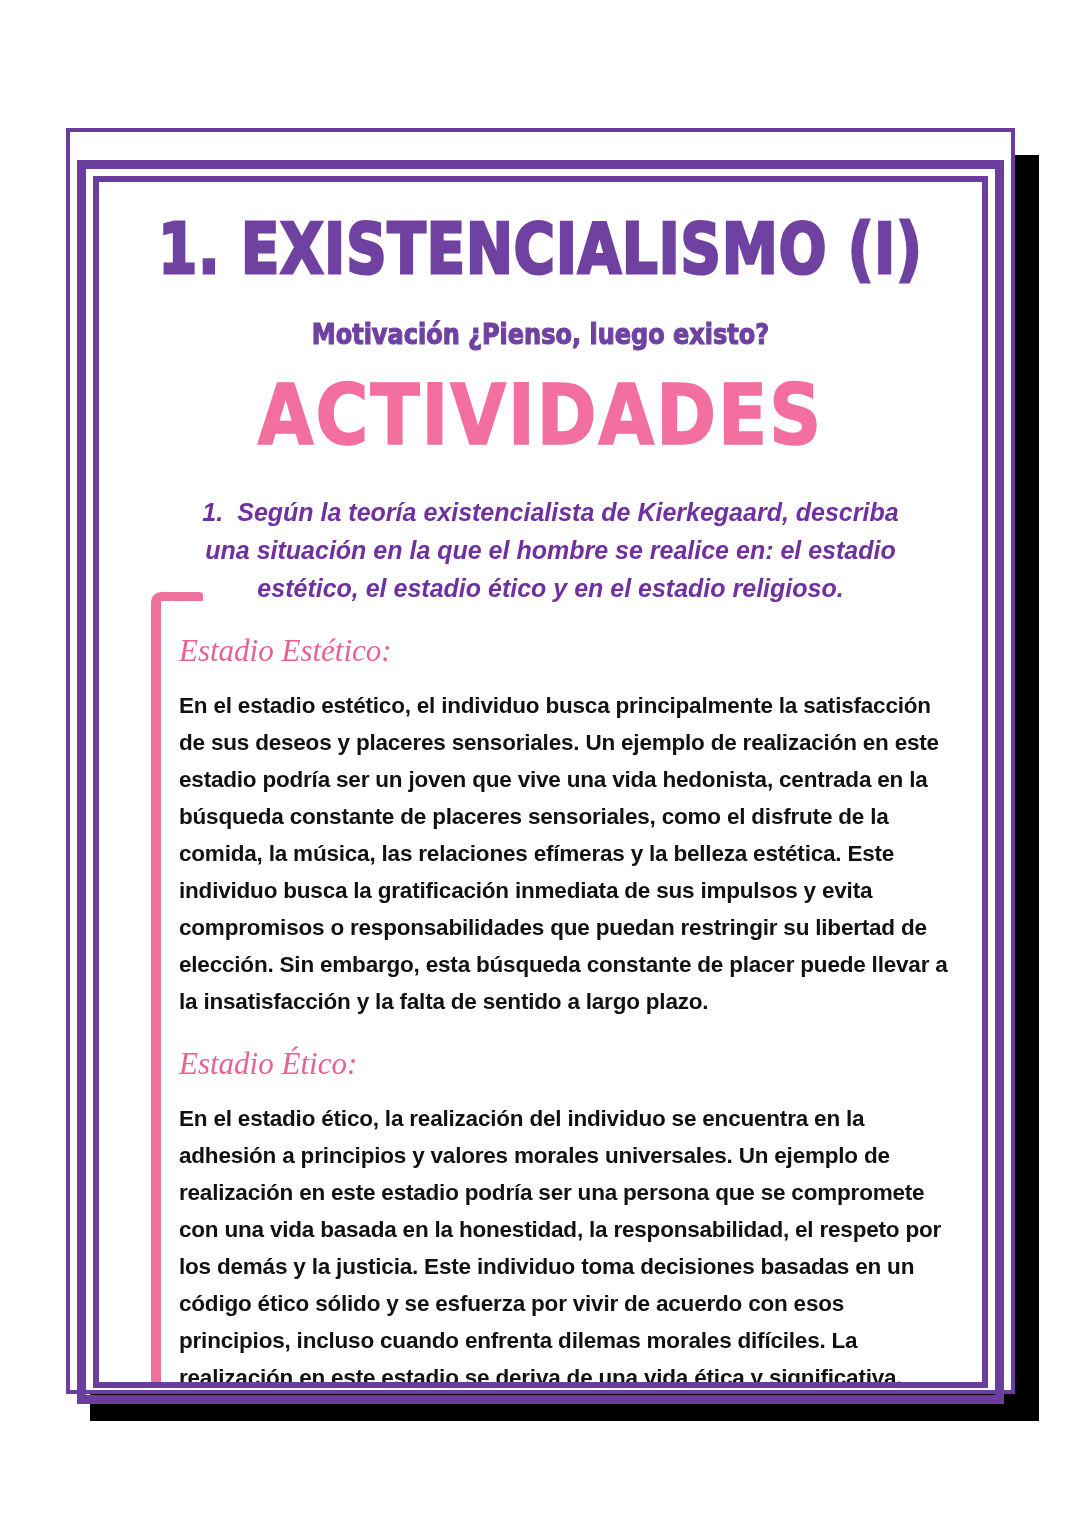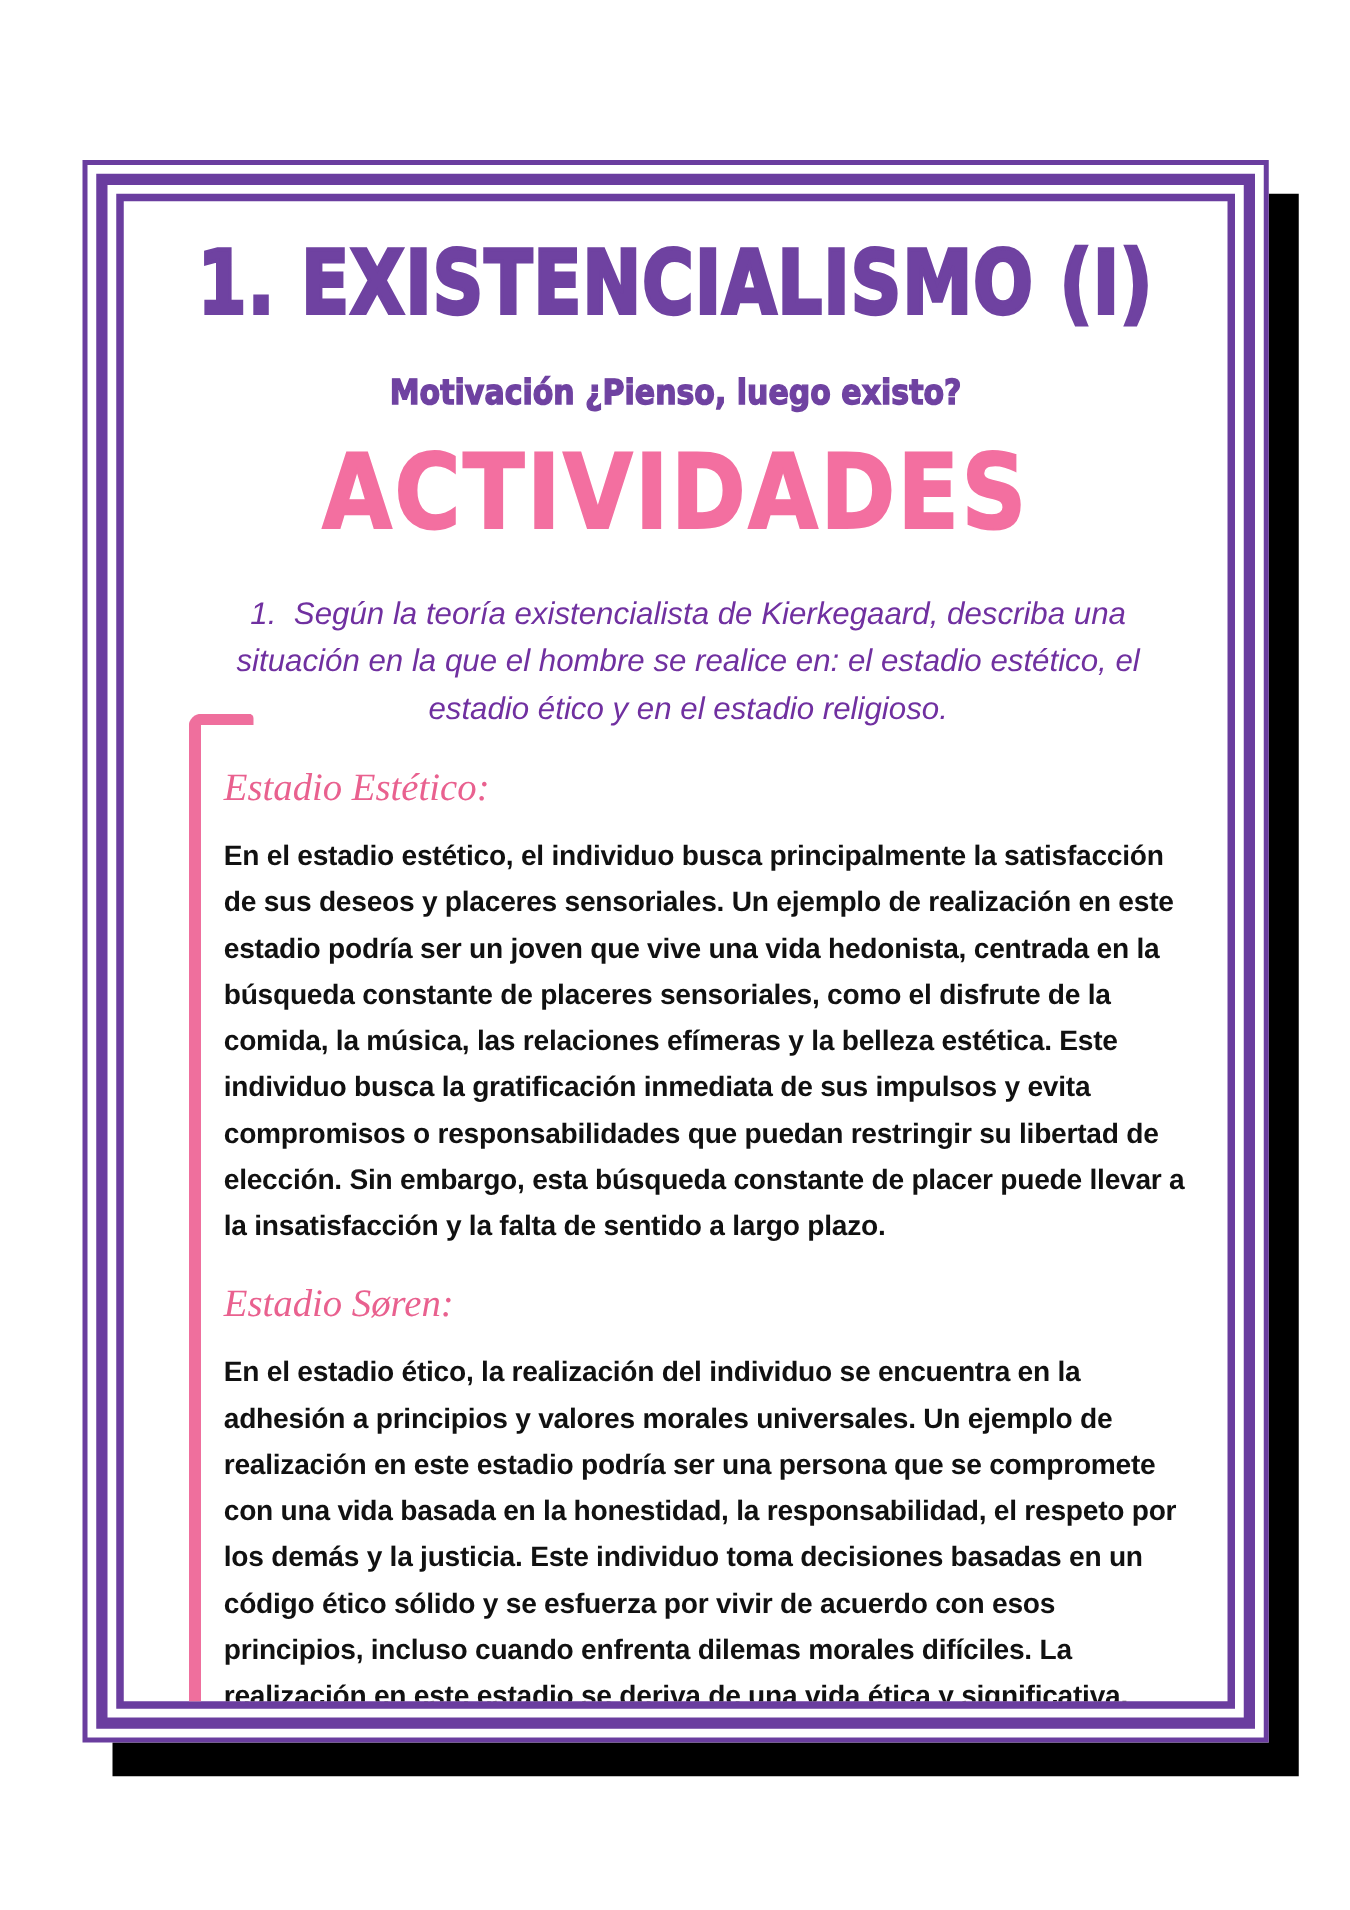--- a/index.html
+++ b/index.html
@@ -17,20 +17,21 @@
     background:#ffffff;
     border:4px solid var(--border_purple);
     padding:7px;
     box-shadow:24px 27px 0 0 var(--shadow);
   }
   .frame-mid{
     box-sizing:border-box;
     width:100%; height:100%;
     border:9px solid var(--border_purple);
     padding:7px;
+    margin-top:21px;
   }
   .frame-inner{
     box-sizing:border-box;
     width:100%; height:100%;
     border:6px solid var(--border_purple);
     overflow:hidden;
     position:relative;
     background:#ffffff;
   }
   .doc-title{
@@ -65,21 +66,21 @@
     letter-spacing:2px;
     color:var(--pink);
     -webkit-text-stroke:1.5px var(--pink);
     transform:scaleY(1.15);
     white-space:nowrap;
   }
   .question{
     margin:36px 70px 0 90px;
     text-align:center;
     font-style:italic;
-    font-weight:normal;
+    font-weight:bold;
     font-size:25px;
     line-height:38px;
     color:var(--question_purple);
   }
   .question .q-num{ margin-right:14px; }
   .body-col{
     margin:26px 28px 0 80px;
     color:#111111;
   }
   .body-col p{
@@ -124,21 +125,21 @@
 
       <div class="question">
         <span class="q-num">1.</span><span>Según la teoría existencialista de Kierkegaard, describa una situación en la que el hombre se realice en: el estadio estético, el estadio ético y en el estadio religioso.</span>
       </div>
 
       <div class="body-col">
 
         <h3>Estadio Estético:</h3>
         <p>En el estadio estético, el individuo busca principalmente la satisfacción de sus deseos y placeres sensoriales. Un ejemplo de realización en este estadio podría ser un joven que vive una vida hedonista, centrada en la búsqueda constante de placeres sensoriales, como el disfrute de la comida, la música, las relaciones efímeras y la belleza estética. Este individuo busca la gratificación inmediata de sus impulsos y evita compromisos o responsabilidades que puedan restringir su libertad de elección. Sin embargo, esta búsqueda constante de placer puede llevar a la insatisfacción y la falta de sentido a largo plazo.</p>
 
-        <h3>Estadio Søren:</h3>
+        <h3>Estadio Ético:</h3>
         <p>En el estadio ético, la realización del individuo se encuentra en la adhesión a principios y valores morales universales. Un ejemplo de realización en este estadio podría ser una persona que se compromete con una vida basada en la honestidad, la responsabilidad, el respeto por los demás y la justicia. Este individuo toma decisiones basadas en un código ético sólido y se esfuerza por vivir de acuerdo con esos principios, incluso cuando enfrenta dilemas morales difíciles. La realización en este estadio se deriva de una vida ética y significativa.</p>
 
       </div>
 
       <div class="bracket"></div>
 
     </div>
   </div>
 </div>
 

